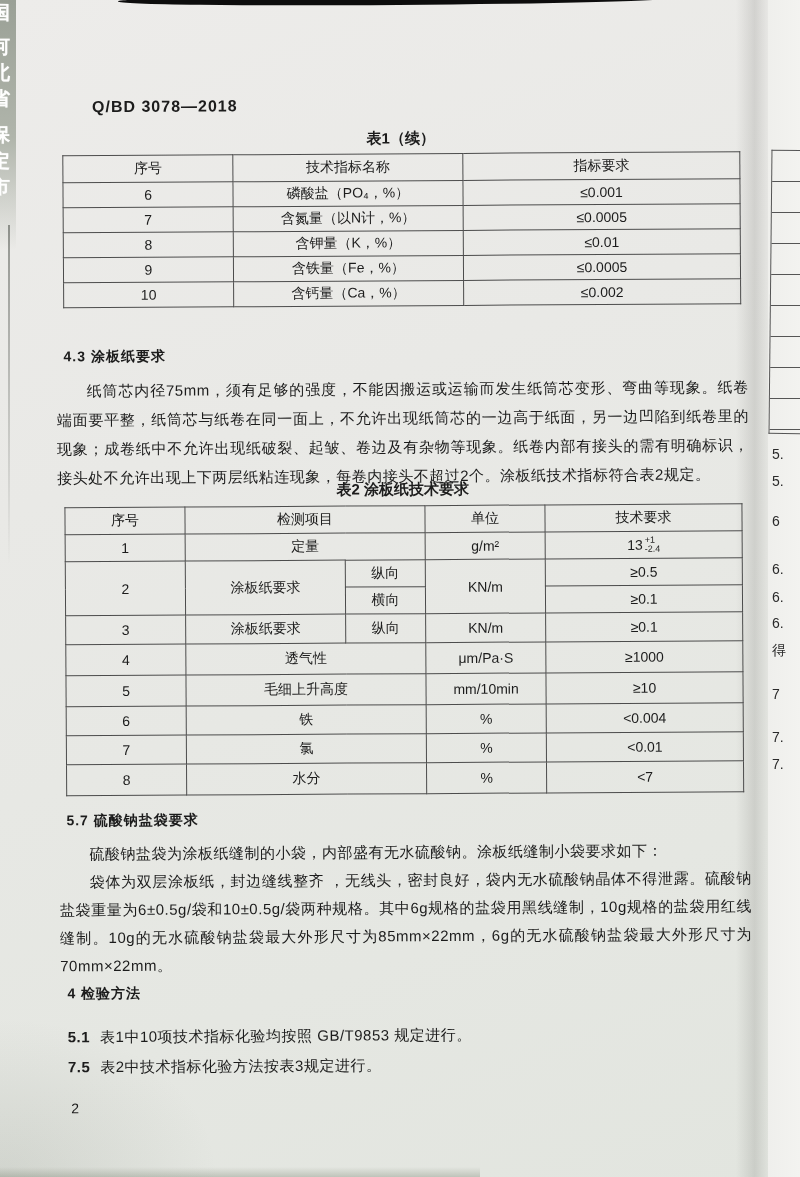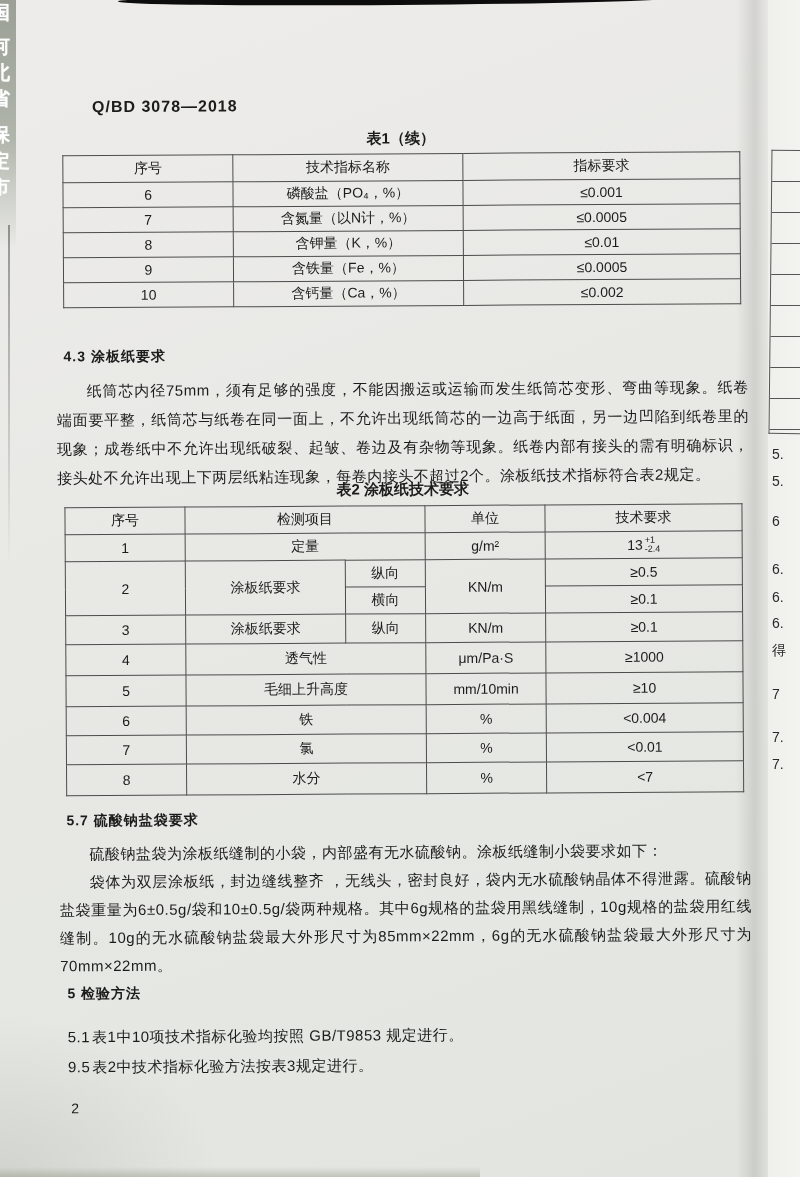--- a/index.html
+++ b/index.html
@@ -36,21 +36,21 @@
   #table1 td{height:24px;}
   #table2{position:absolute;left:65px;top:507px;width:677px;}
   #table2 th{height:26px;}
   .h26 td{height:26px;} .h28 td{height:28px;} .h30 td{height:30px;}
   .supsub{display:inline-block;vertical-align:-2px;line-height:1;font-size:9px;text-align:left;margin-left:2px;}
   .supsub .s{display:block;}
   .heading{position:absolute;left:65px;font-size:14px;font-weight:bold;letter-spacing:1px;}
   .para{position:absolute;left:58px;width:692px;font-size:15px;line-height:29px;text-align:justify;letter-spacing:.5px;}
   .indent{text-indent:2em;}
   .clause{position:absolute;left:65px;font-size:15px;letter-spacing:.5px;}
-  .clause .num{font-weight:normal;margin-right:2px;}
+  .clause .num{font-weight:bold;margin-right:10px;}
   .page-num{position:absolute;left:68px;top:1100px;font-size:14px;}
 </style>
 </head>
 <body>
 
 <div id="scan">
 
   <div class="top-sliver"></div>
   <div class="gutter"></div>
   <div class="facing-page"></div>
@@ -199,23 +199,23 @@
         <td>%</td>
         <td>&lt;7</td>
       </tr>
     </tbody>
       </table>
 
     <div class="heading" style="top:812px">5.7  硫酸钠盐袋要求</div>
     <div class="para indent" style="top:840px;line-height:28px">硫酸钠盐袋为涂板纸缝制的小袋，内部盛有无水硫酸钠。涂板纸缝制小袋要求如下：</div>
     <div class="para indent" style="top:868px;line-height:28px">袋体为双层涂板纸，封边缝线整齐 ，无线头，密封良好，袋内无水硫酸钠晶体不得泄露。硫酸钠盐袋重量为6±0.5g/袋和10±0.5g/袋两种规格。其中6g规格的盐袋用黑线缝制，10g规格的盐袋用红线缝制。10g的无水硫酸钠盐袋最大外形尺寸为85mm×22mm，6g的无水硫酸钠盐袋最大外形尺寸为70mm×22mm。</div>
 
-    <div class="heading" style="top:985px">5  检验方法</div>
+    <div class="heading" style="top:985px">4  检验方法</div>
     <div class="clause" style="top:1028px">
       <span class="num">5.1</span><span>表1中10项技术指标化验均按照 GB/T9853 规定进行。</span>
     </div>
     <div class="clause" style="top:1058px">
-      <span class="num">9.5</span><span>表2中技术指标化验方法按表3规定进行。</span>
+      <span class="num">7.5</span><span>表2中技术指标化验方法按表3规定进行。</span>
     </div>
 
     <div class="page-num">2</div>
   </div>
 </div>
 
 </body></html>

